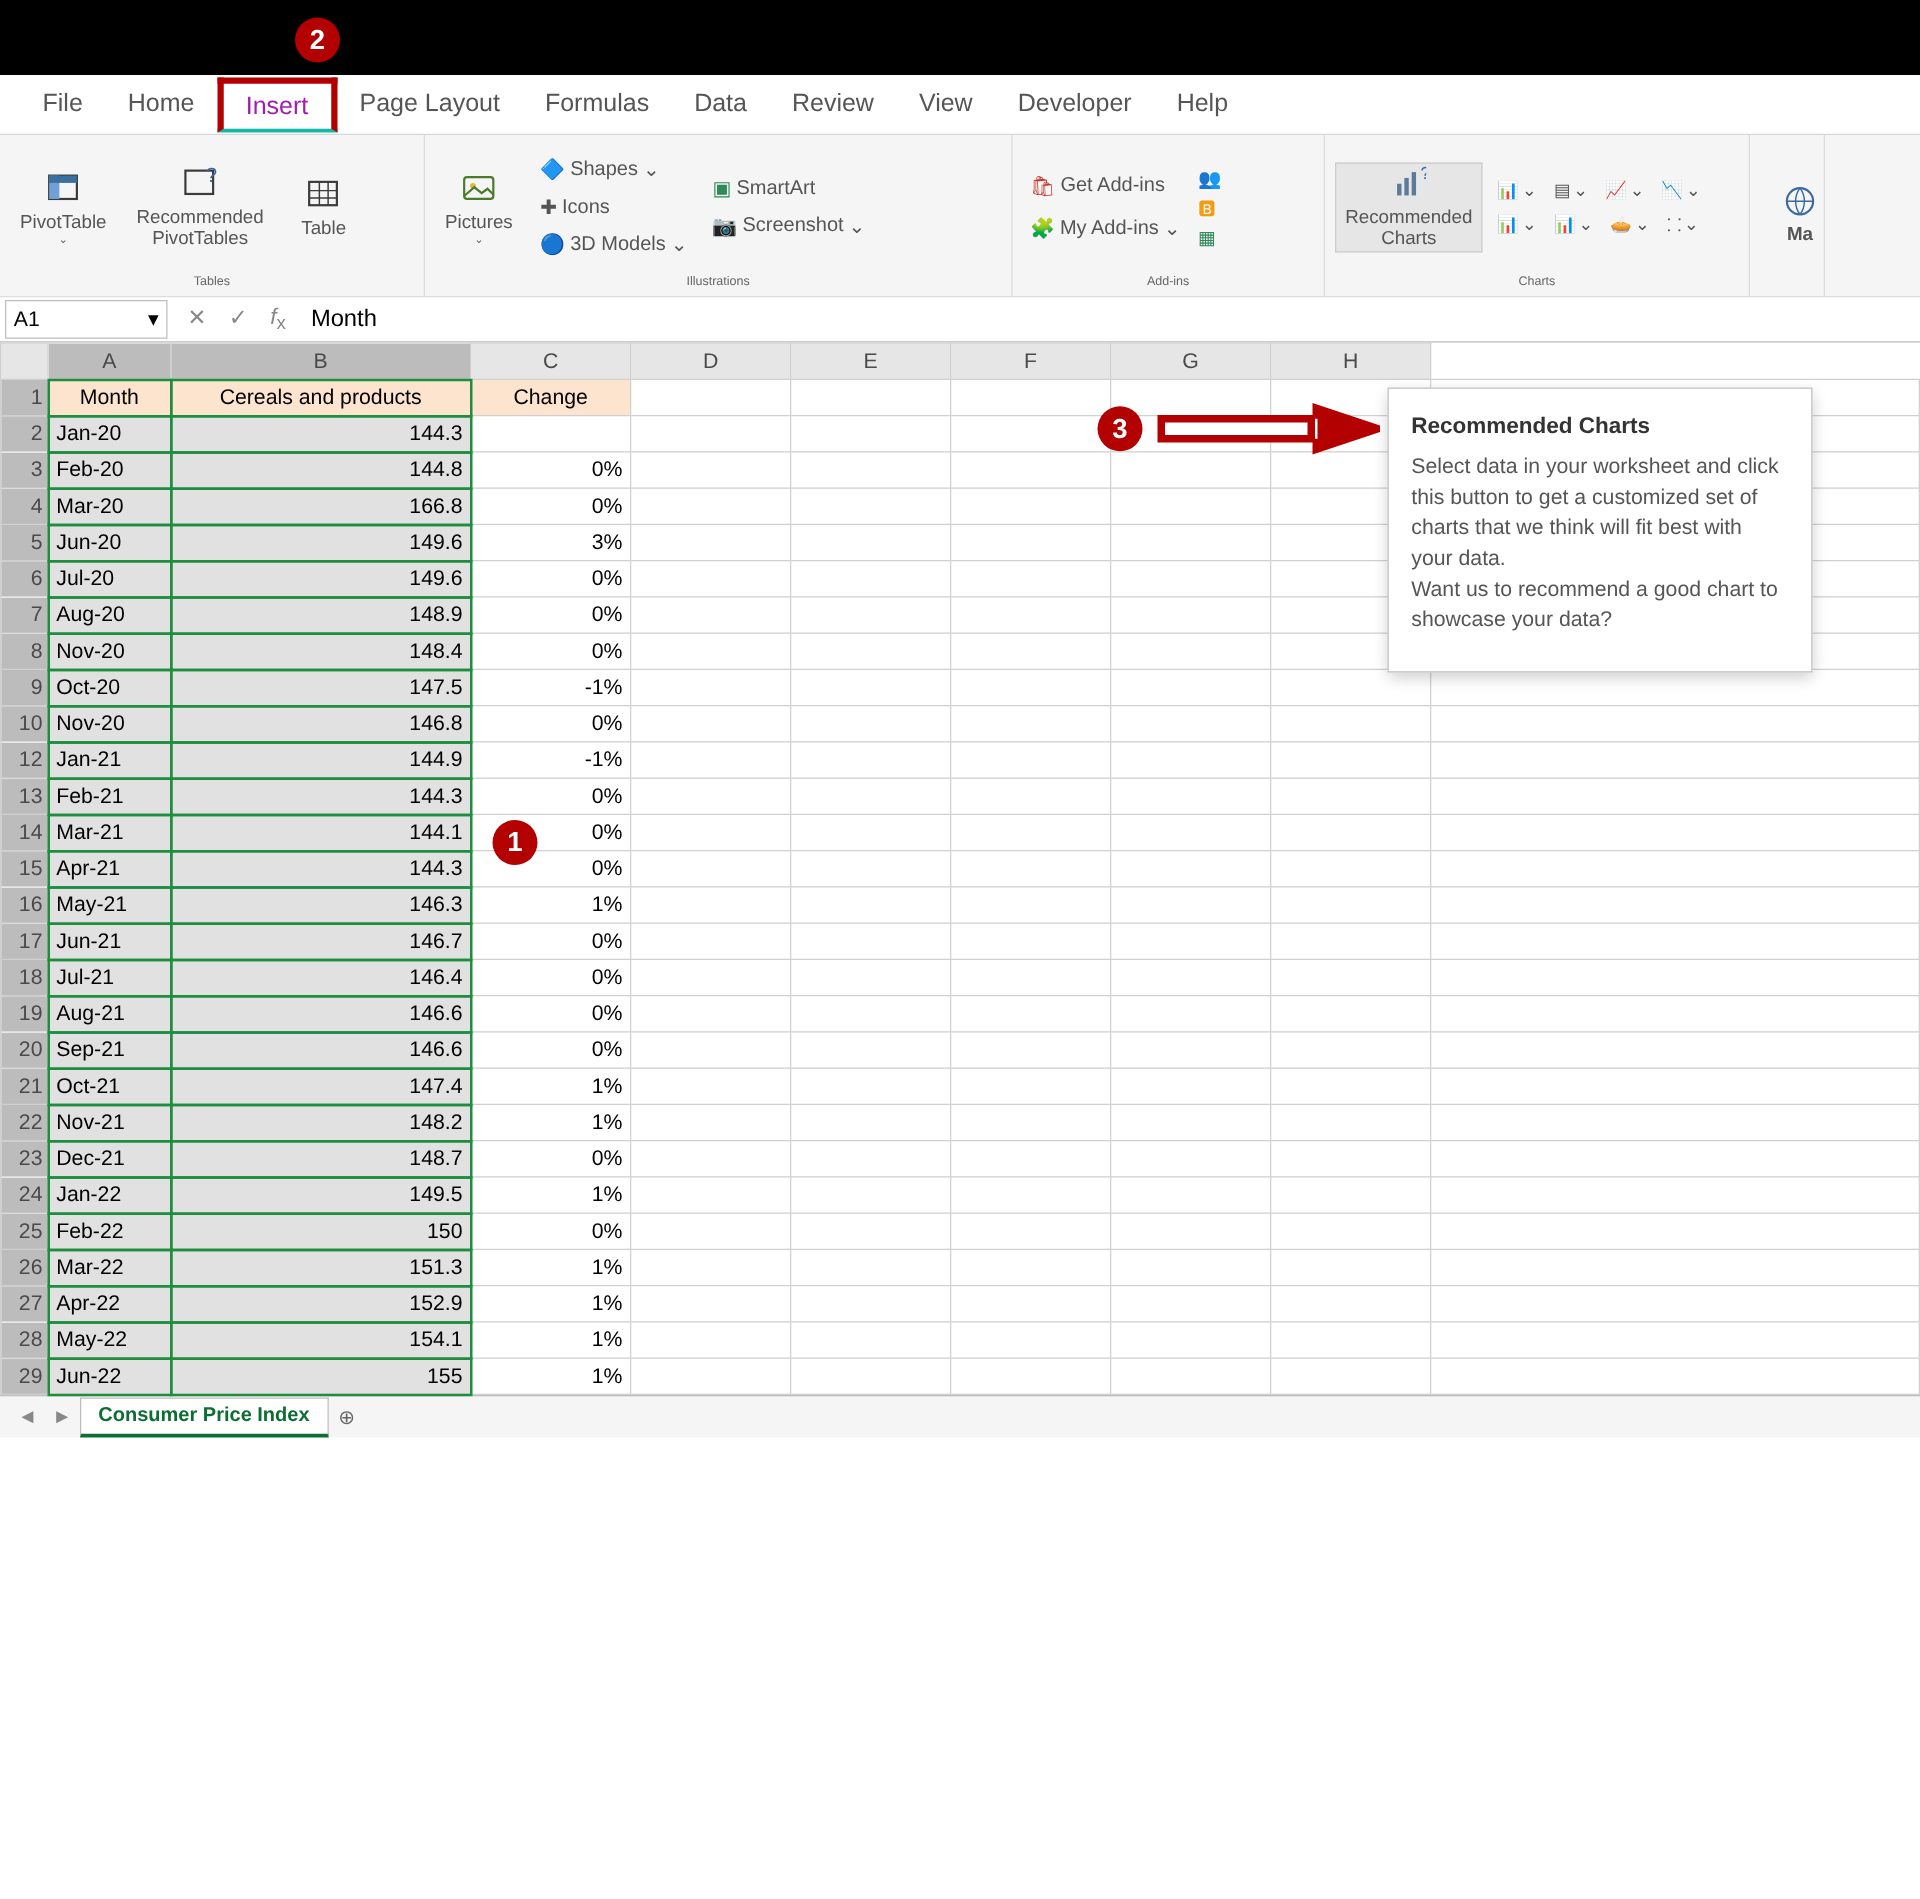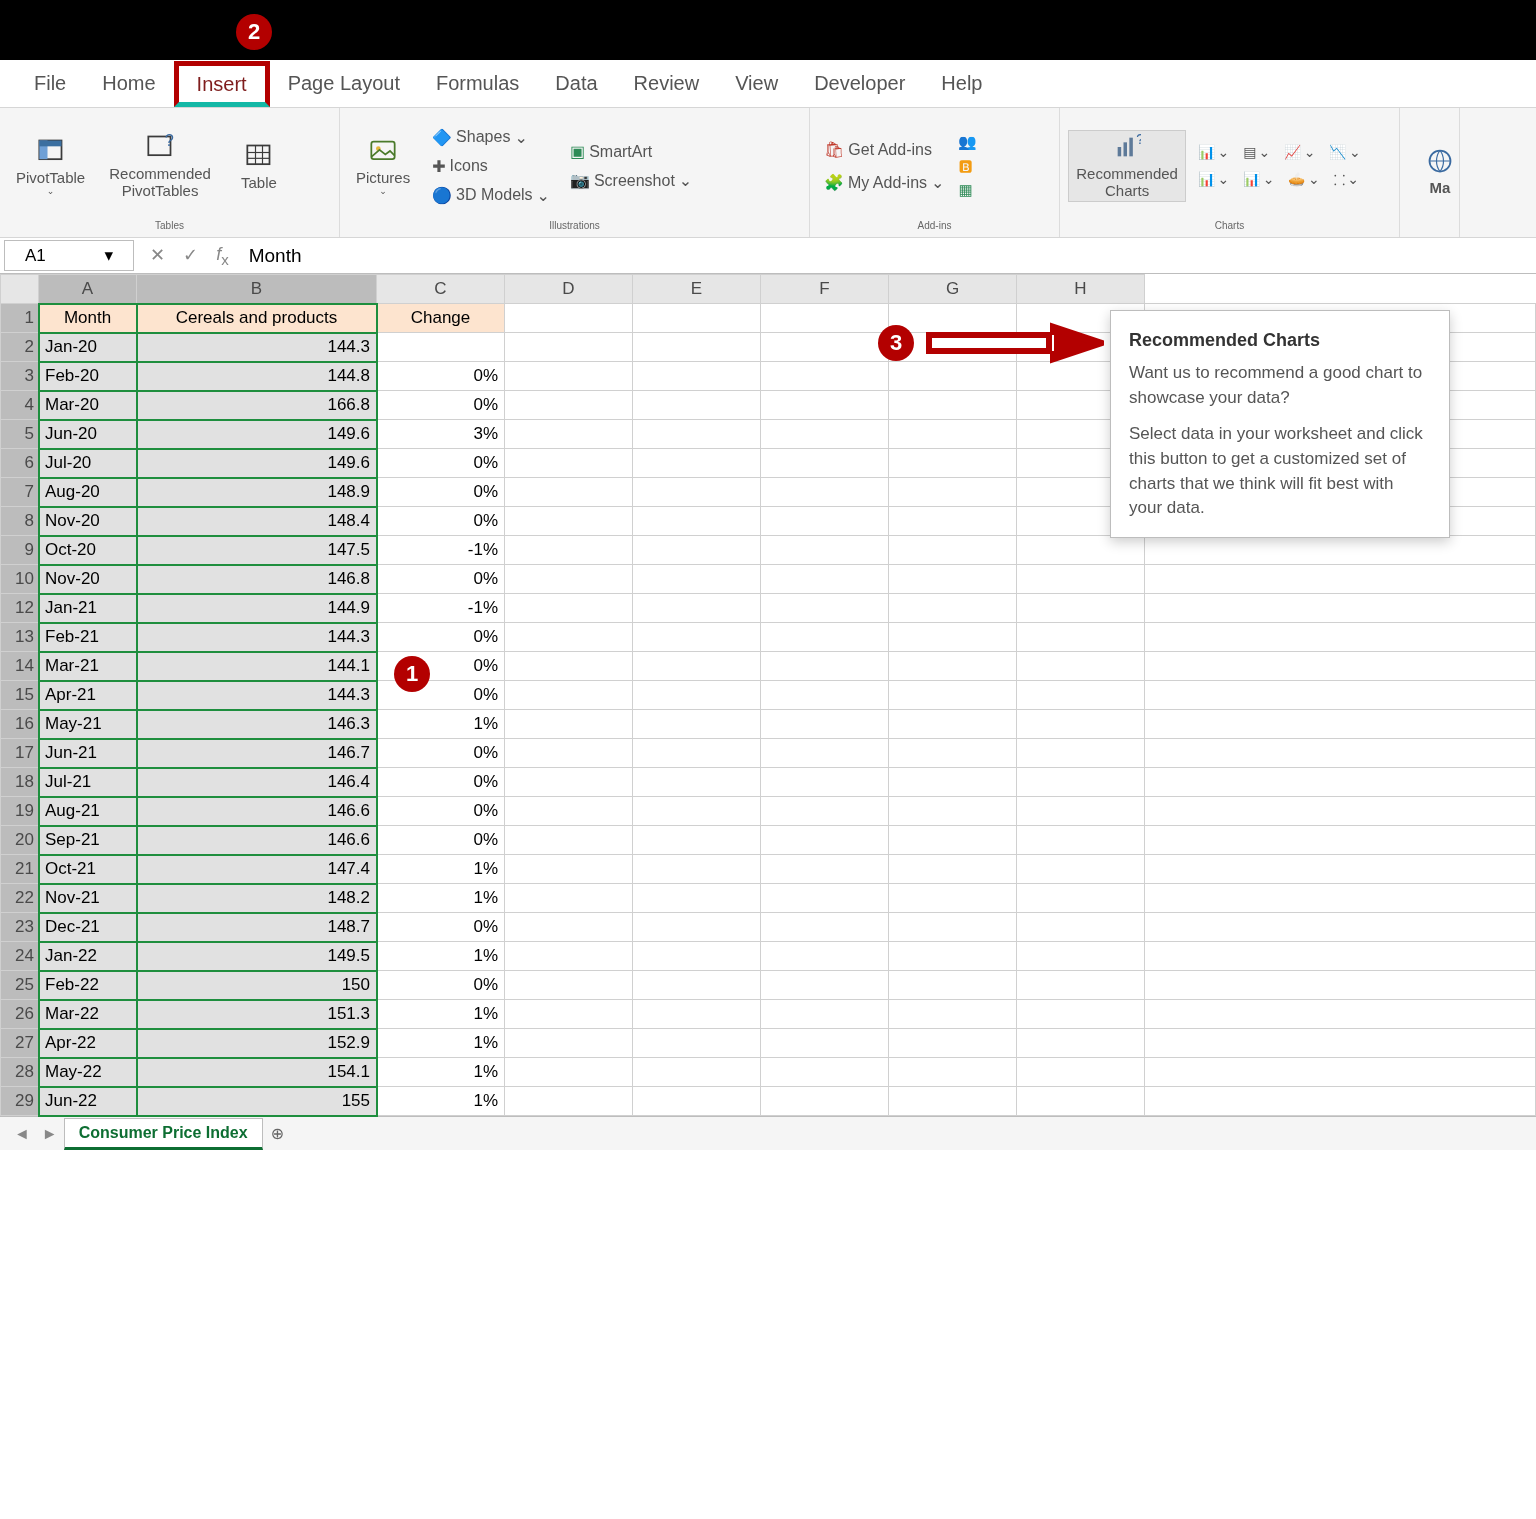--- a/index.html
+++ b/index.html
@@ -1,33 +1,33 @@
 <!DOCTYPE html>
 <html><head>
 <meta charset="utf-8">
 <style>
   *{box-sizing:border-box;margin:0;padding:0;}
   body{font-family:"Segoe UI",Arial,sans-serif;font-size:14px;background:#fff;width:1536px;height:1519px;overflow:hidden;transform-origin:top left;}
   .blackbar{background:#000;height:60px;width:100%;}
   .ribbon-tabs{display:flex;align-items:center;height:48px;background:#fff;padding-left:16px;border-bottom:1px solid #d6d6d6;font-size:20px;color:#555;}
   .ribbon-tabs .tab{padding:8px 18px;cursor:pointer;}
-  .ribbon-tabs .tab.active{color:#7f1d1d;border-bottom:5px solid #14b8a6;}
+  .ribbon-tabs .tab.active{color:#a21caf;border-bottom:3px solid #14b8a6;}
   .red-box{border:5px solid #b30000;padding:4px 14px;line-height:1;}
   .ribbon{display:flex;align-items:stretch;background:#f5f5f5;height:130px;border-bottom:1px solid #d6d6d6;font-size:15px;color:#555;}
   .group{border-right:1px solid #dcdcdc;display:flex;flex-direction:column;padding:4px 8px;}
   .group-row{display:flex;flex:1;align-items:center;gap:8px;}
   .group-label{text-align:center;font-size:10px;color:#666;padding-bottom:2px;}
   .big-btn{display:flex;flex-direction:column;align-items:center;justify-content:center;padding:2px 8px;min-width:64px;text-align:center;cursor:pointer;}
   .big-btn .ico{width:28px;height:28px;margin-bottom:4px;}
   .big-btn .cv{font-size:9px;color:#555;}
   .mini-btn{display:flex;align-items:center;gap:4px;padding:4px 6px;cursor:pointer;font-size:16px;}
   .hl{background:#e6e6e6;border:1px solid #ccc;}
   
   .formula-bar{display:flex;align-items:center;height:36px;border-bottom:1.5px solid #bdbdbd;background:#fff;}
-  .namebox{width:130px;border:1px solid #bdbdbd;padding:4px 20px;margin:4px;display:flex;align-items:center;justify-content:space-between;font-size:17px;}
+  .namebox{width:130px;border:1px solid #bdbdbd;padding:4px 6px;margin:4px;display:flex;align-items:center;justify-content:space-between;font-size:17px;}
   .fx-btns{display:flex;gap:18px;padding:0 12px;color:#888;font-size:18px;}
   .fx-input{flex:1;border:none;outline:none;font-size:19px;padding:4px 8px;font-style:normal;}
   
   .grid-wrap{position:relative;}
   table.grid{border-collapse:collapse;table-layout:fixed;width:100%;}
   table.grid th,table.grid td{border:1px solid #d0d0d0;height:29px;font-size:17px;padding:0 6px;overflow:hidden;white-space:nowrap;}
   table.grid th{background:#e6e6e6;font-weight:normal;text-align:center;color:#4a4a4a;}
   table.grid th.rowhdr{width:38px;text-align:right;padding-right:4px;}
   .col-A{width:98px;}
   .col-B{width:240px;}
@@ -595,22 +595,22 @@
 
 <div class="callout" style="top:325px;left:878px;">3</div>
 <svg class="arrow3" style="top:318px;left:924px;" width="180" height="50">
   <path d="M5 25 L130 25 L130 10 L175 25 L130 40 L130 25" fill="#b30000" stroke="#b30000" stroke-width="8" stroke-linejoin="miter"></path>
   <rect x="5" y="17" width="125" height="16" fill="#fff"></rect>
   <rect x="5" y="17" width="120" height="16" fill="none" stroke="#b30000" stroke-width="6"></rect>
 </svg>
 
 <div class="tooltip" style="top:310px;left:1110px;">
   <h4>Recommended Charts</h4>
+  <p>Select data in your worksheet and click this button to get a customized set of charts that we think will fit best with your data.</p>
   <p style="margin-bottom:12px;">Want us to recommend a good chart to showcase your data?</p>
-  <p>Select data in your worksheet and click this button to get a customized set of charts that we think will fit best with your data.</p>
 </div>
 
 <div class="sheet-tabs" style="position: static; bottom: 0px; width: 100%;">
   <span class="nav">◄</span>
   <span class="nav">►</span>
   <div class="sheet-tab">Consumer Price Index</div>
   <span class="plus-tab">⊕</span>
 </div>
 
 </body></html>

